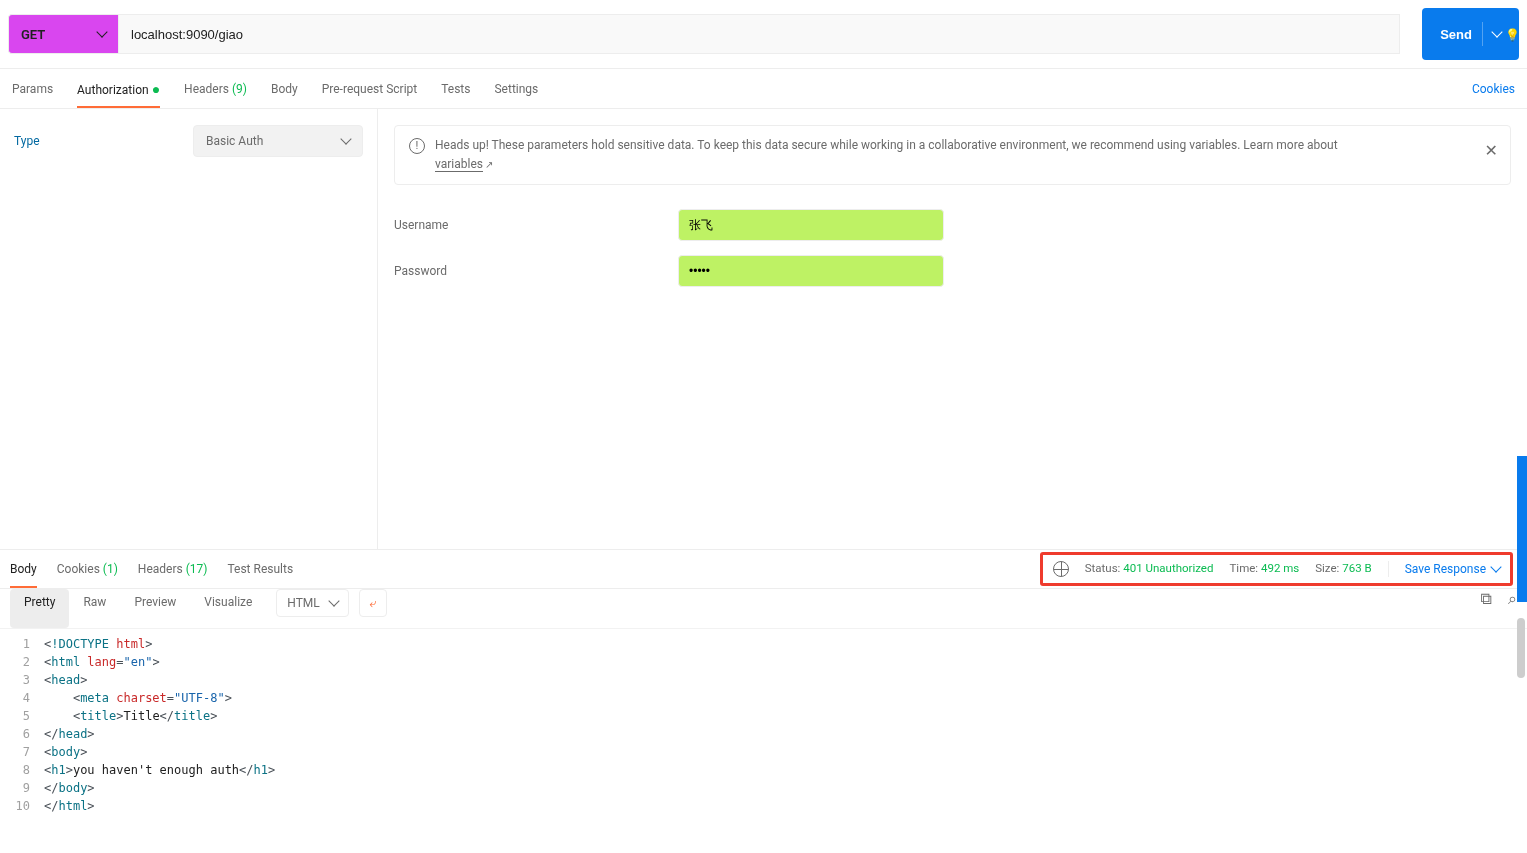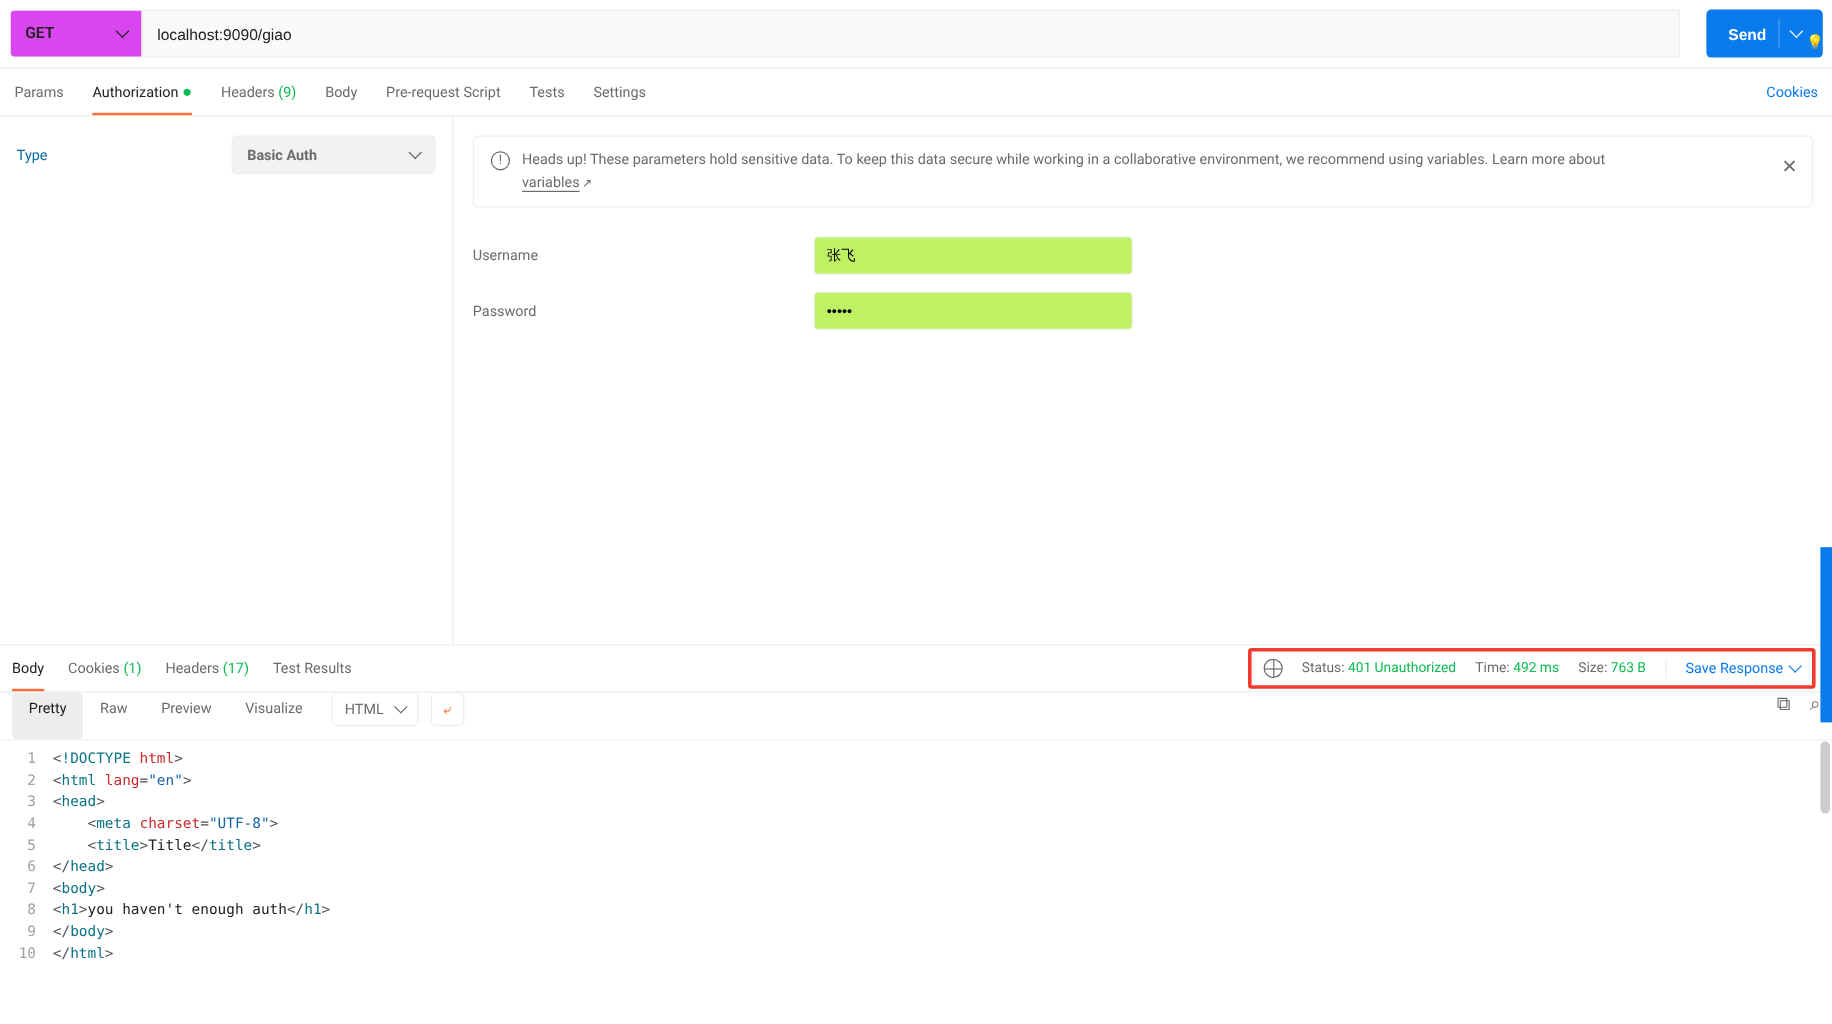--- a/index.html
+++ b/index.html
@@ -1,36 +1,36 @@
 <!DOCTYPE html>
 <html><head>
 <meta charset="utf-8">
 <style>
 *{box-sizing:border-box;margin:0;padding:0}
 body{font-family:-apple-system,BlinkMacSystemFont,"Segoe UI",Roboto,sans-serif;font-size:12px;color:#212121;background:#fff;width:1527px;height:853px;overflow:hidden;position:relative}
 .url-bar{display:flex;align-items:center;padding:8px;gap:0;border-bottom:1px solid #ededed}
 .method-select{width:110px;height:40px;background:#d946ef;border:1px solid #ededed;border-right:none;border-radius:4px 0 0 4px;display:flex;align-items:center;justify-content:space-between;padding:0 12px;font-weight:600;font-size:13px;cursor:pointer}
 .url-input{flex:1;height:40px;border:1px solid #ededed;padding:0 12px;font-size:13px;color:#212121;background:#f9f9f9;outline:none}
-.send-btn{height:40px;background:#097bed;color:#fff;border:none;border-radius:4px;font-size:13px;font-weight:600;padding:0 18px;margin-left:22px;display:flex;align-items:center;gap:10px;cursor:pointer}
+.send-btn{height:52px;background:#097bed;color:#fff;border:none;border-radius:4px;font-size:13px;font-weight:600;padding:0 18px;margin-left:22px;display:flex;align-items:center;gap:10px;cursor:pointer}
 .send-btn .divider{width:1px;height:24px;background:rgba(255,255,255,.3)}
 .chevron{display:inline-block;width:8px;height:8px;border-right:1.5px solid currentColor;border-bottom:1.5px solid currentColor;transform:rotate(45deg);margin-top:-4px}
 .chevron-white{border-color:#fff}
 .req-tabs{display:flex;align-items:center;padding:0 12px;height:40px;border-bottom:1px solid #ededed;gap:24px;font-size:12px}
 .req-tab{color:#6b6b6b;cursor:pointer;padding:10px 0;position:relative}
 .req-tab.active{color:#212121}
 .req-tab.active::after{content:"";position:absolute;left:0;right:0;bottom:-1px;height:2px;background:#ff6c37}
 .req-tab .count{color:#0cbb52}
 .req-tab .dot{color:#0cbb52;font-size:14px}
 .flex-spacer{flex:1}
 .cookies-link{color:#097bed;cursor:pointer}
 .auth-body{display:flex;height:440px}
 .auth-left{width:378px;padding:16px 14px;border-right:1px solid #ededed}
 .auth-type-row{display:flex;align-items:center;justify-content:space-between;margin-bottom:20px}
 .auth-type-label{font-size:12px;color:#0369a1}
-.auth-type-select{width:170px;height:32px;background:#f2f2f2;border:1px solid #ededed;border-radius:4px;display:flex;align-items:center;justify-content:space-between;padding:0 12px;font-size:12px;font-weight:700;color:#6b6b6b;cursor:pointer}
+.auth-type-select{width:170px;height:32px;background:#f2f2f2;border:1px solid #ededed;border-radius:4px;display:flex;align-items:center;justify-content:space-between;padding:0 12px;font-size:12px;font-weight:400;color:#6b6b6b;cursor:pointer}
 .auth-help{font-size:12px;color:#6b6b6b;line-height:1.7;margin-top:10px}
 .auth-help a{color:#6b6b6b;border-bottom:1px solid #6b6b6b;text-decoration:none}
 .ext-icon{font-size:10px;margin-left:2px}
 .auth-right{flex:1;padding:16px}
 .info-banner{display:flex;align-items:flex-start;gap:10px;padding:10px 14px;border:1px solid #ededed;border-radius:4px;font-size:12px;color:#6b6b6b;line-height:1.6;position:relative;margin-bottom:24px}
 .info-banner .close{position:absolute;right:12px;top:12px;cursor:pointer;color:#6b6b6b;font-size:16px}
 .info-icon{width:16px;height:16px;border:1.5px solid #6b6b6b;border-radius:50%;display:flex;align-items:center;justify-content:center;font-size:11px;flex-shrink:0;margin-top:2px}
 .info-banner a{color:#6b6b6b;border-bottom:1px solid #6b6b6b;text-decoration:none}
 .form-row{display:flex;align-items:center;margin-bottom:14px}
 .form-label{width:284px;font-size:12px;color:#6b6b6b}

